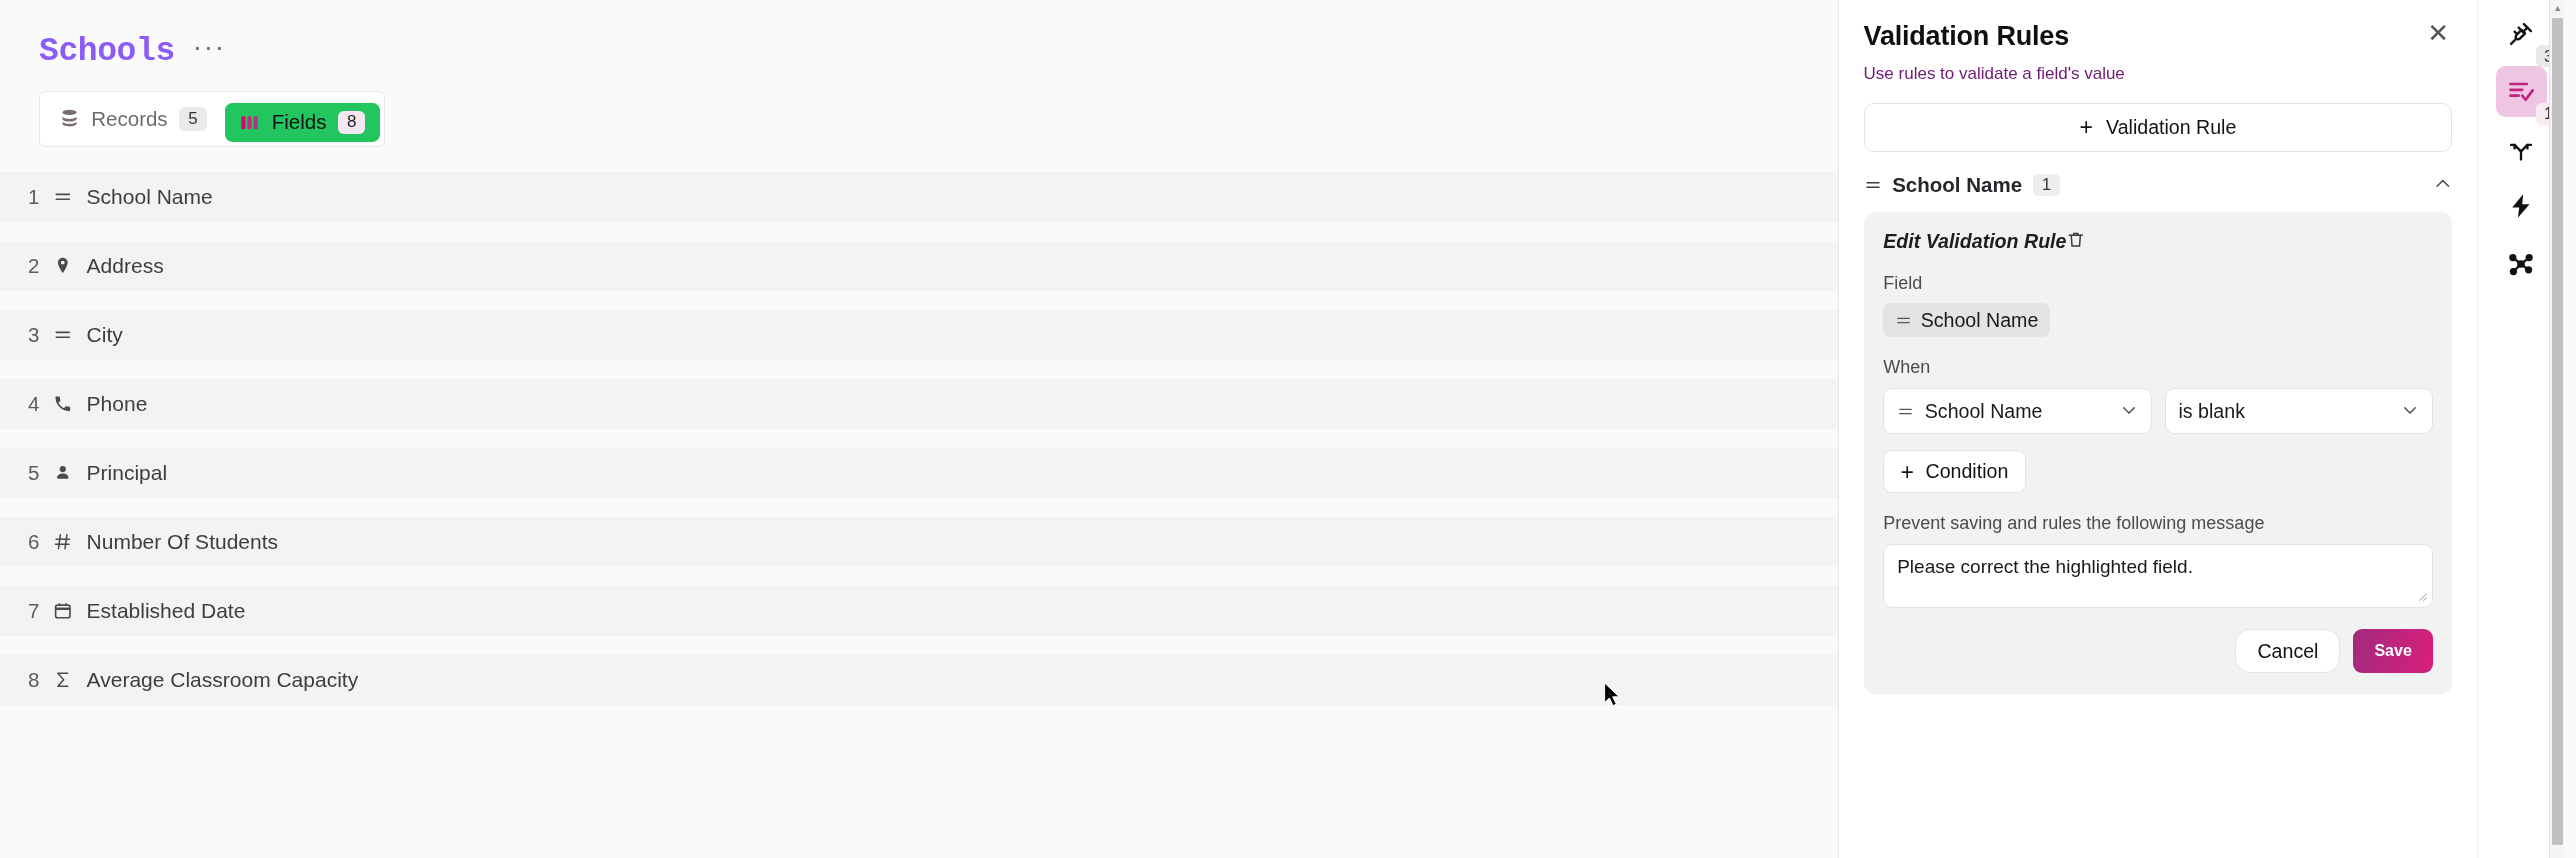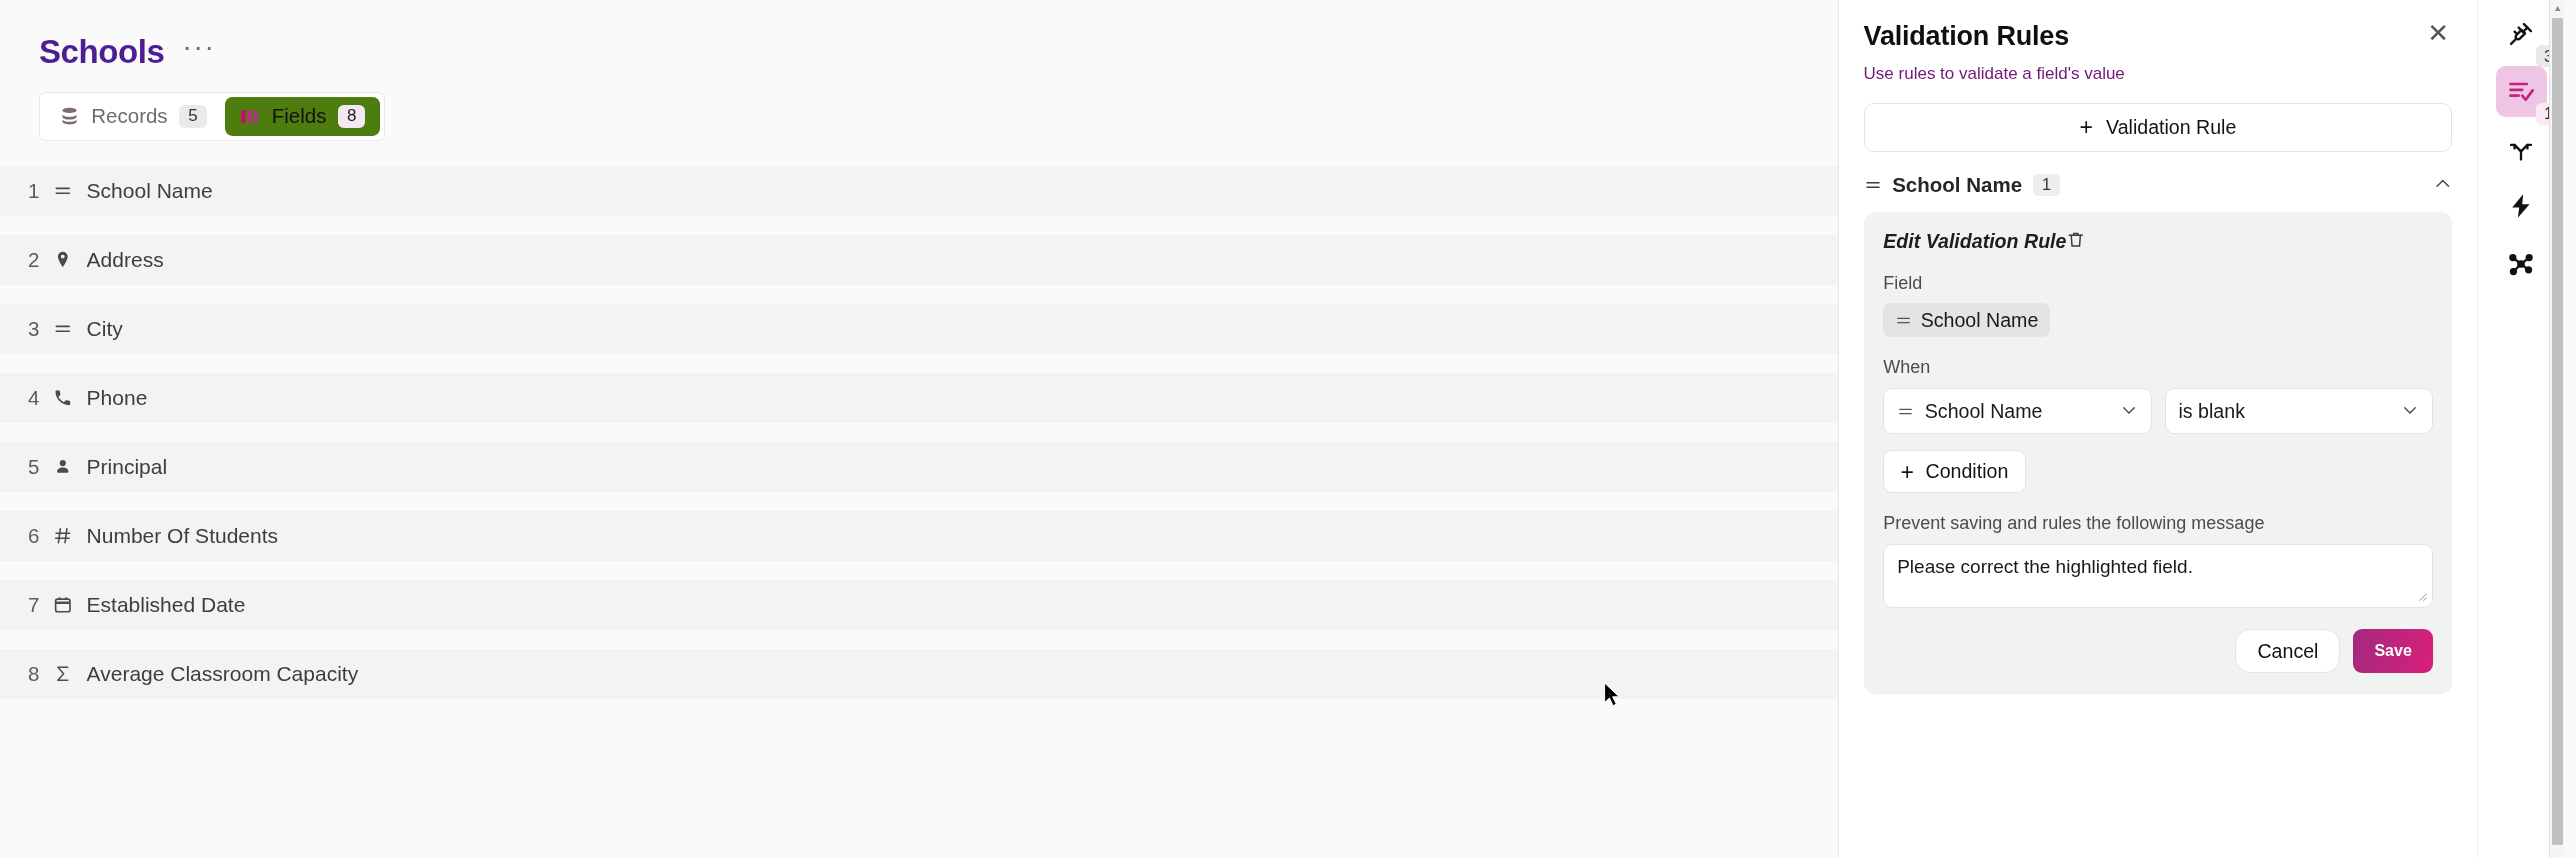--- a/index.html
+++ b/index.html
@@ -14,38 +14,38 @@
   
   .main {
     width: 1838px; height: 859px;
     background: #fafafa;
     position: relative;
     flex: 0 0 1838px;
   }
   .main-header { padding: 33px 0 0 39px; }
   .title-row { display: flex; align-items: center; gap: 18px; }
   .page-title {
-    font-size: 33px; font-weight: bold; color: #4c1d95; letter-spacing: -0.4px;
+    font-size: 33px; font-weight: bold; color: #8b5cf6; letter-spacing: -0.4px; font-family: Liberation Mono, monospace;
   }
   .ellipsis-btn {
     font-size: 28px; color: #6b6b6b; line-height: 11.5px; padding-bottom: 9.8px;
     cursor: pointer; letter-spacing: 1.6px;
   }
 
   .tabs {
     margin-top: 21px; display: inline-flex; align-items: center;
     border: 0.8px solid #e8e8e8; border-radius: 6px; background: #ffffff;
     padding: 4.1px; gap: 3.3px;
   }
   .tab {
     display: flex; align-items: center; gap: 11.5px;
     padding: 7.4px 14.7px; border-radius: 7.4px; cursor: pointer;
     font-size: 20.5px; color: #6b6b72;
   }
-  .tab.active { background: #4d7c0f; color: #111; }
+  .tab.active { background: #22c55e; color: #111; margin-top: 7px; }
   .tab .tab-label { font-size: 20.5px; }
   .tab .count {
     background: #eaeaea; border-radius: 5.7px; padding: 1.6px 9px;
     font-size: 17px; color: #333; min-width: 24.6px; text-align: center;
   }
   .tab.active .count { background: #f6e8f3; color: #222; }
 
   .icon { display: inline-flex; align-items: center; justify-content: center; }
   .db-icon svg, .cols-icon svg { display: block; }
 

